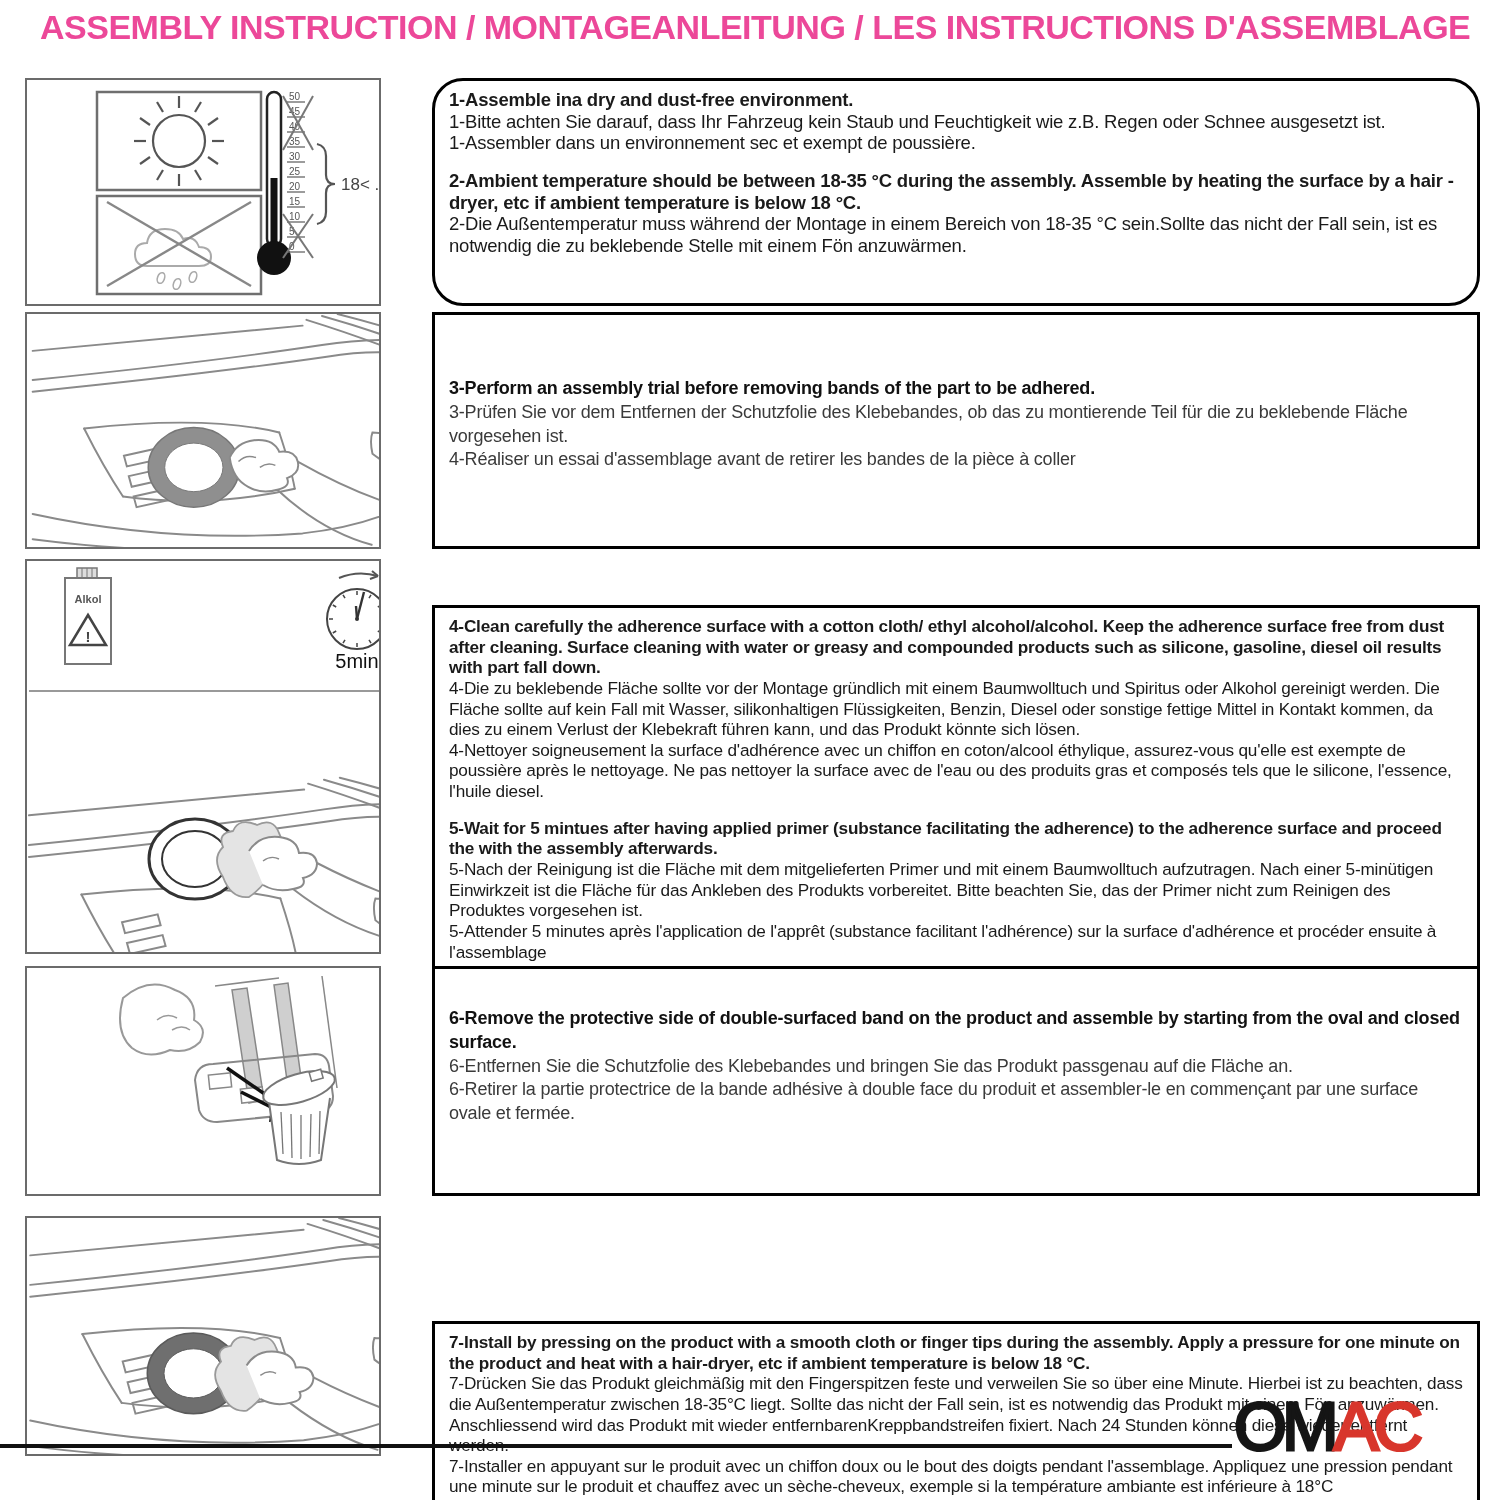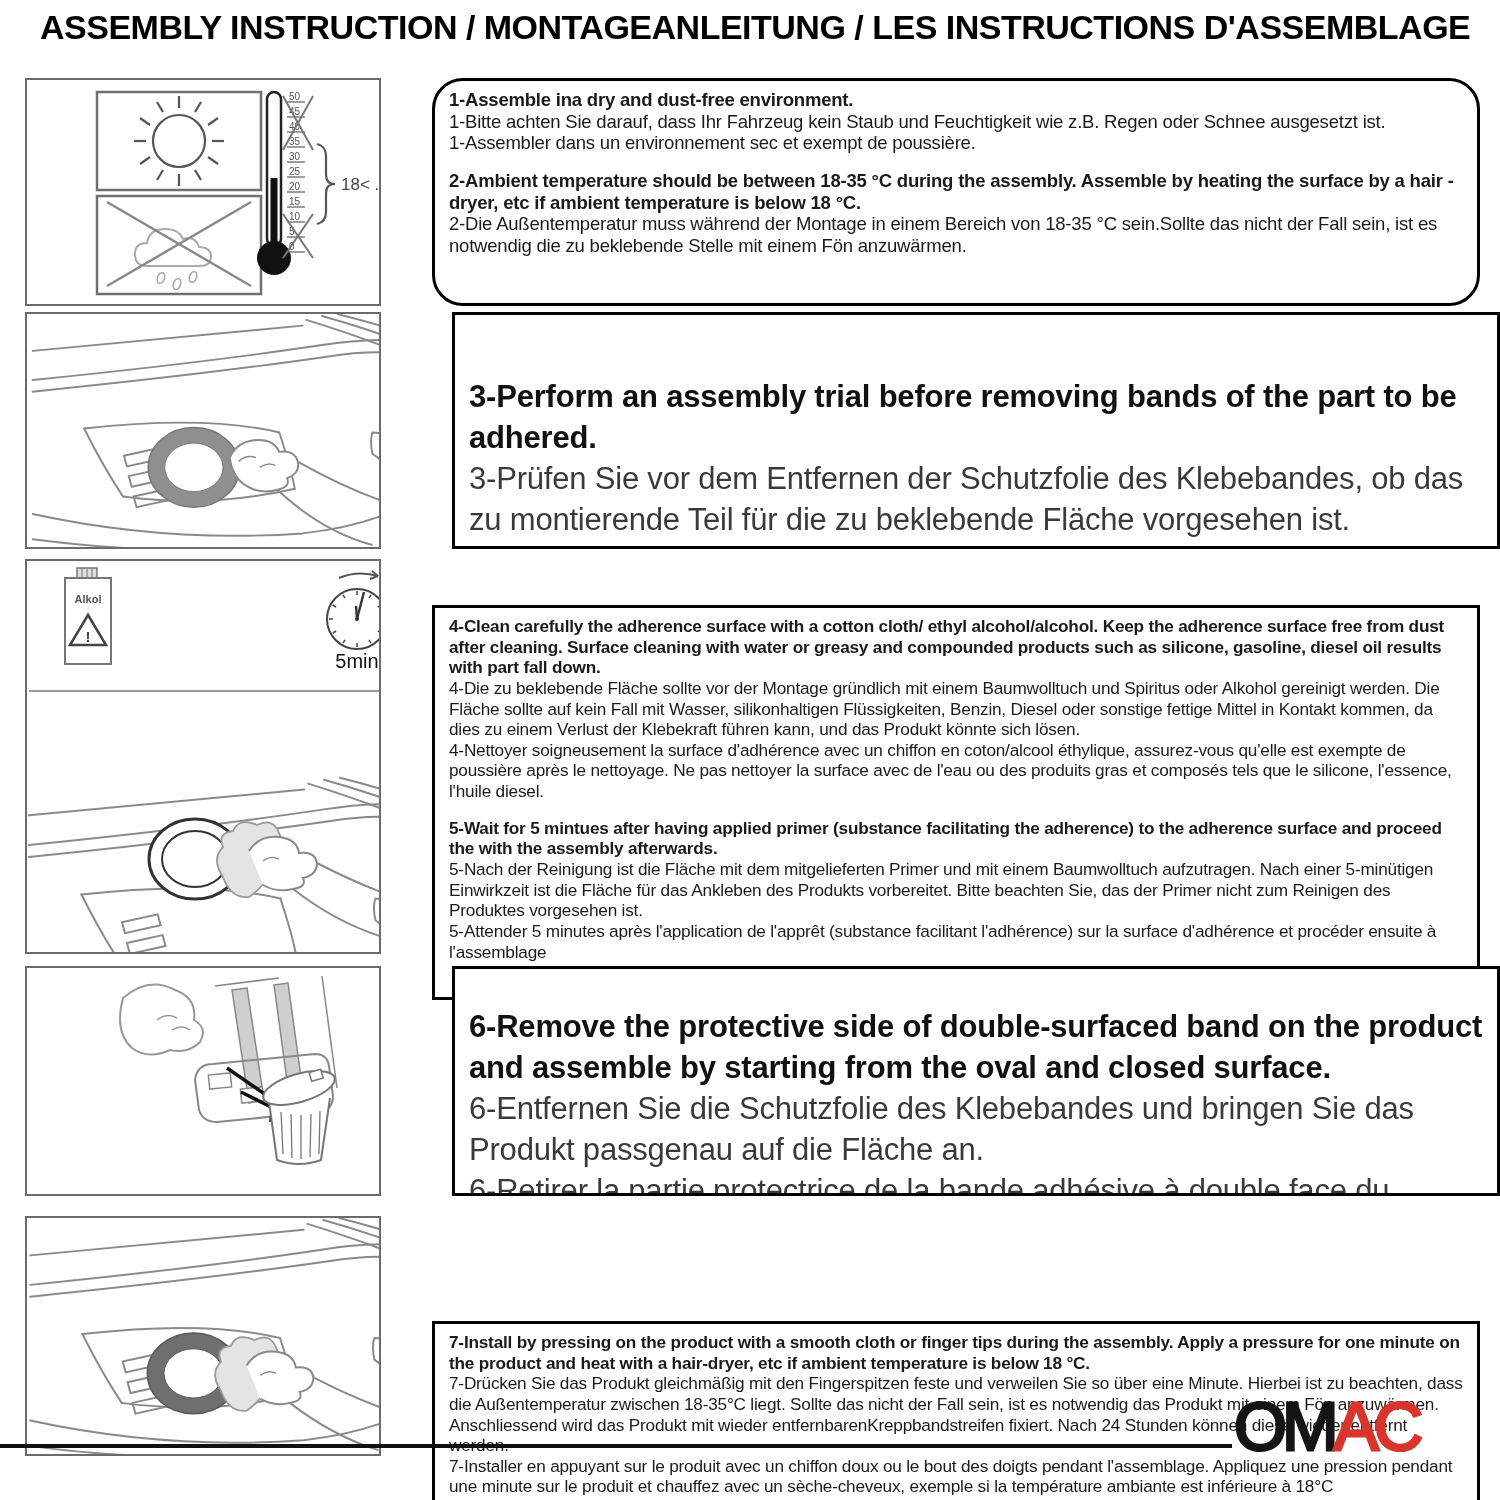--- a/index.html
+++ b/index.html
@@ -2,36 +2,36 @@
 <html><head>
 <meta charset="utf-8">
 <style>
   html,body { margin:0; padding:0; background:#fff; }
   #page {
     position:relative; width:1500px; height:1500px; background:#fff;
     font-family:"Liberation Sans", sans-serif; color:#1a1a1a; overflow:hidden;
   }
   .title {
     position:absolute; top:8px; left:40px; font-size:34px; font-weight:bold;
-    color:#000000; letter-spacing:-0.5px; white-space:nowrap;
+    color:#ec4899; letter-spacing:-0.5px; white-space:nowrap;
   }
   .lbox {
     position:absolute; left:25px; width:356px; background:#fff;
     border:2px solid #6b6b6b; box-sizing:border-box; overflow:hidden;
   }
   .rbox {
     position:absolute; left:432px; width:1048px; background:#fff;
     border:3px solid #000; box-sizing:border-box; padding:8px 14px;
     overflow:hidden; letter-spacing:-0.2px;
   }
   .rbox p { margin:0; }
   .b { font-weight:bold; }
   .txt-sm { font-size:18.5px; line-height:1.17;border-radius:31px; }
   .txt-xs { font-size:17.2px; line-height:1.2;margin-top:46px; }
-  .txt-lg { font-size:31px; line-height:1.32; color:#3a3a3a;margin-left:20px; }
+  .txt-lg { font-size:18px; line-height:1.32; color:#3a3a3a; }
   .txt-lg .b { color:#111; }
   .gap-sm { height:16px; }
   .gap-xs { height:16px; }
   .pad-big { padding-top:62px; }
   .pad-mid { padding-top:38px; }
   .footer-line { position:absolute; top:1444px; left:0; width:1232px; height:4px; background:#111; }
   .logo {
     position:absolute; left:1234px; top:1392px; font-size:68px; font-weight:normal;
     letter-spacing:-5px; line-height:1; white-space:nowrap;
   }

